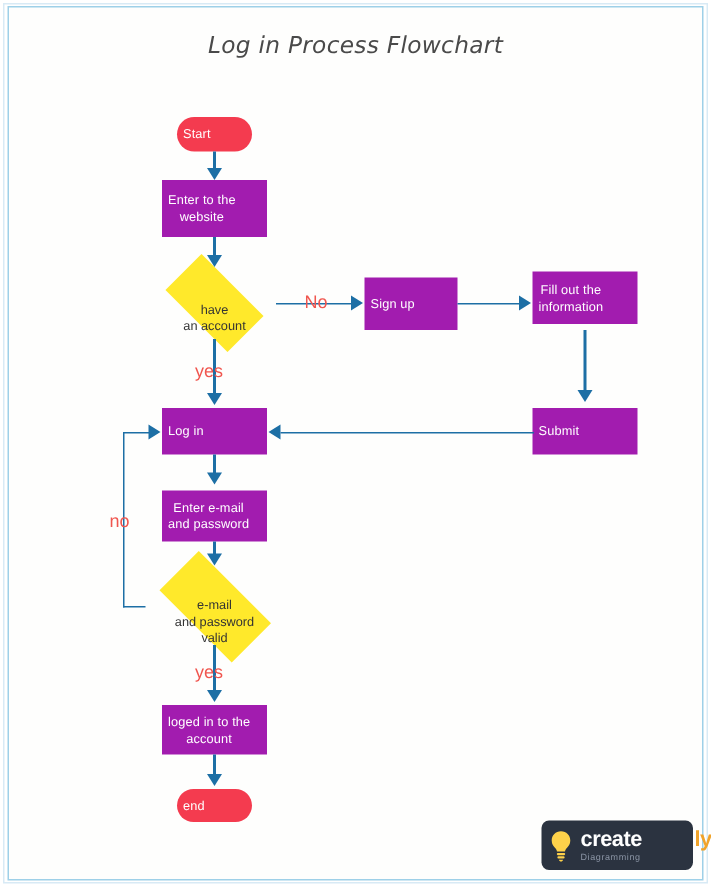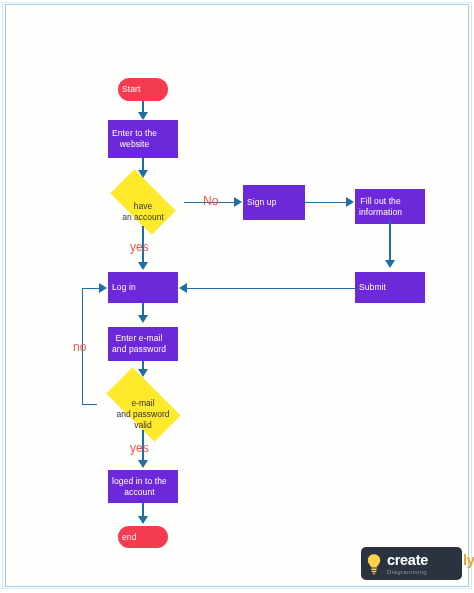--- a/index.html
+++ b/index.html
@@ -59,21 +59,21 @@
     box-sizing: border-box;
     display: flex;
     align-items: center;
     text-align: center;
     color: #ffffff;
     font-size: 8.5px;
     line-height: 11px;
     letter-spacing: .1px;
   }
   .node.process {
-    background: #6d28d9;
+    background: #a21caf;
   }
   .node.terminal {
     background: #f43b4f;
     border-radius: 18px;
   }
   .node .label {
     padding: 0 4px;
     pointer-events: none;
   }
 
@@ -184,20 +184,21 @@
     letter-spacing: .4px;
     margin-top: 1.5px;
   }
 </style>
 </head>
 <body>
 
 <div id="page">
   <div id="page-frame"></div>
 
+  <div id="title">Log in Process Flowchart</div>
 
   <div class="node terminal" style="left:118px; top:78px; width:50px; height:23px;">
     <span class="label">Start</span>
   </div>
 
   <div class="node process" style="left:108px; top:120px; width:70px; height:38px;">
     <span class="label">
       <span>Enter to the</span><br>
       <span>website</span>
     </span>
@@ -210,21 +211,21 @@
         <span>have</span><br>
         <span>an account</span>
       </div>
     </div>
   </div>
 
   <div class="node process" style="left:243px; top:185px; width:62px; height:35px;">
     <span class="label">Sign up</span>
   </div>
 
-  <div class="node process" style="left:355px; top:189px; width:70px; height:35px;">
+  <div class="node process" style="left:355px; top:181px; width:70px; height:35px;">
     <span class="label">
       <span>Fill out the</span><br>
       <span>information</span>
     </span>
   </div>
 
   <div class="node process" style="left:355px; top:272px; width:70px; height:31px;">
     <span class="label">Submit</span>
   </div>
 

